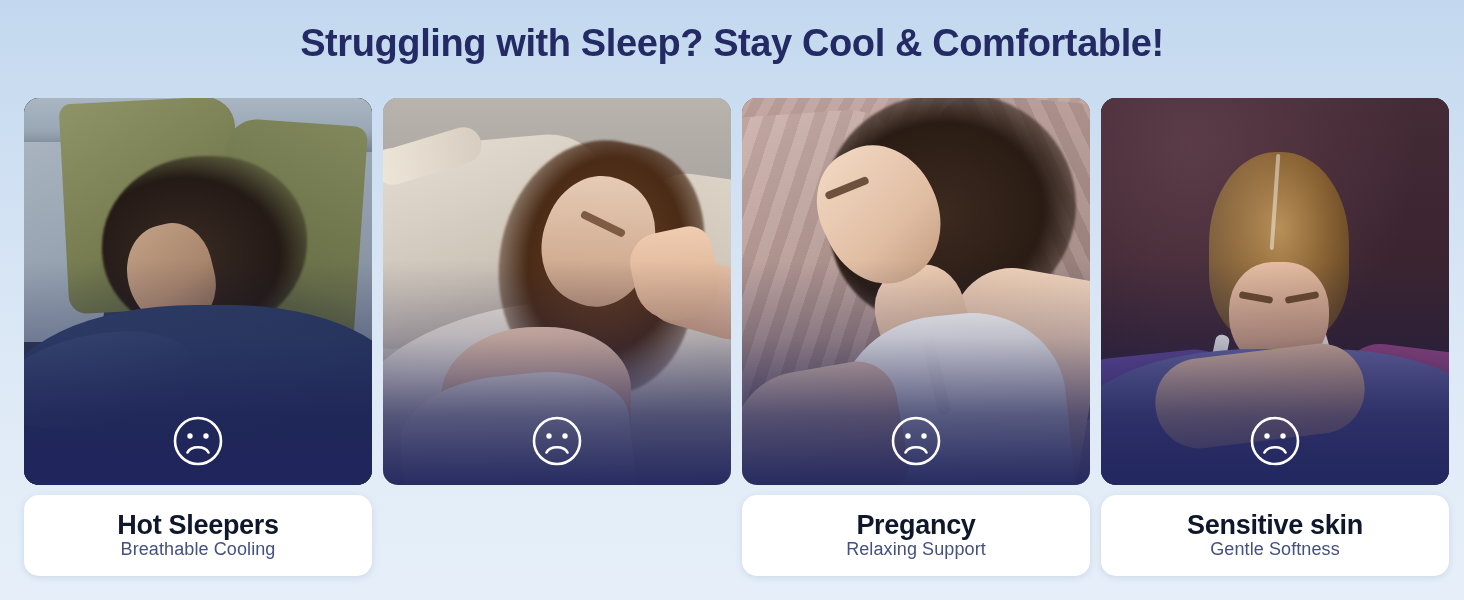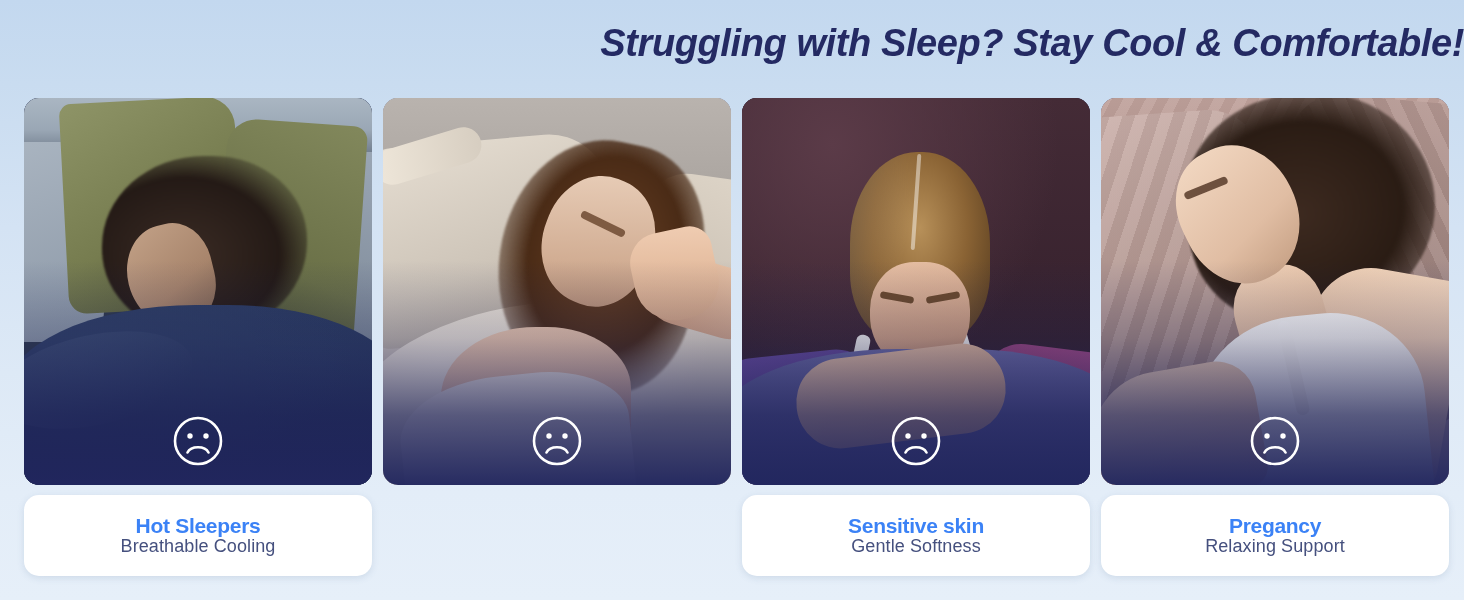--- a/index.html
+++ b/index.html
@@ -18,27 +18,26 @@
       #dde9f6 62%,
       #e3edf8 82%,
       #e6eff9 100%);
     position:relative;
   }
 
   
   .banner-title {
     position:absolute;
     top:22px; left:0; right:0;
-    text-align:right;
+    text-align:center;
     font-size:38px;
     font-weight:bold;
     letter-spacing:-0.4px;
     color:#242a63;
     white-space:nowrap;
-    font-style:italic;
   }
 
   
   .card-row {
     position:absolute;
     top:98px; left:24px;
     width:1416px; height:478px;
     display:flex;
     gap:11px;
   }
@@ -93,23 +92,23 @@
     background:#ffffff;
     border-radius:15px;
     box-shadow:0 2px 7px rgba(80,110,150,0.16);
     display:flex;
     flex-direction:column;
     align-items:center;
     justify-content:center;
   }
 
   .label-title {
-    font-size:21px;
+    font-size:27px;
     font-weight:bold;
-    color:#3b82f6;
+    color:#0f172a;
     letter-spacing:-0.3px;
     line-height:1.1;
   }
 
   .label-sub {
     font-size:18px;
     font-weight:normal;
     color:#45507e;
     letter-spacing:0.1px;
     line-height:1.1;
@@ -466,20 +465,49 @@
           <div class="hand"></div>
           <div class="top"></div>
         </div>
         <div class="photo-shade"></div>
         <svg class="sad-face" viewBox="0 0 52 52">
           <circle cx="26" cy="26" r="23" fill="none" stroke="#ffffff" stroke-width="2.6"></circle>
           <circle cx="18" cy="21" r="2.7" fill="#ffffff"></circle>
           <circle cx="34" cy="21" r="2.7" fill="#ffffff"></circle>
           <path d="M15.5 37.5 C19 30.5, 33 30.5, 36.5 37.5" fill="none" stroke="#ffffff" stroke-width="2.6" stroke-linecap="round"></path>
         </svg>
+      </div>
+    </div>
+
+    <div class="card">
+      <div class="photo-tile">
+        <div class="photo-art art-preg">
+          <div class="pillow-top"></div>
+          <div class="pillow-left"></div>
+          <div class="pillow-right"></div>
+          <div class="hair"></div>
+          <div class="arm"></div>
+          <div class="neck"></div>
+          <div class="face"></div>
+          <div class="brow"></div>
+          <div class="top"></div>
+          <div class="strap"></div>
+          <div class="arm-left"></div>
+        </div>
+        <div class="photo-shade"></div>
+        <svg class="sad-face" viewBox="0 0 52 52">
+          <circle cx="26" cy="26" r="23" fill="none" stroke="#ffffff" stroke-width="2.6"></circle>
+          <circle cx="18" cy="21" r="2.7" fill="#ffffff"></circle>
+          <circle cx="34" cy="21" r="2.7" fill="#ffffff"></circle>
+          <path d="M15.5 37.5 C19 30.5, 33 30.5, 36.5 37.5" fill="none" stroke="#ffffff" stroke-width="2.6" stroke-linecap="round"></path>
+        </svg>
+      </div>
+      <div class="label-plate">
+        <div class="label-title">Pregancy</div>
+        <div class="label-sub">Relaxing Support</div>
       </div>
     </div>
 
     <div class="card">
       <div class="photo-tile">
         <div class="photo-art art-skin">
           <div class="board"></div>
           <div class="board-edge"></div>
           <div class="pillow-purple"></div>
           <div class="pillow-magenta"></div>
@@ -502,43 +530,14 @@
           <circle cx="34" cy="21" r="2.7" fill="#ffffff"></circle>
           <path d="M15.5 37.5 C19 30.5, 33 30.5, 36.5 37.5" fill="none" stroke="#ffffff" stroke-width="2.6" stroke-linecap="round"></path>
         </svg>
       </div>
       <div class="label-plate">
         <div class="label-title">Sensitive skin</div>
         <div class="label-sub">Gentle Softness</div>
       </div>
     </div>
 
-    <div class="card">
-      <div class="photo-tile">
-        <div class="photo-art art-preg">
-          <div class="pillow-top"></div>
-          <div class="pillow-left"></div>
-          <div class="pillow-right"></div>
-          <div class="hair"></div>
-          <div class="arm"></div>
-          <div class="neck"></div>
-          <div class="face"></div>
-          <div class="brow"></div>
-          <div class="top"></div>
-          <div class="strap"></div>
-          <div class="arm-left"></div>
-        </div>
-        <div class="photo-shade"></div>
-        <svg class="sad-face" viewBox="0 0 52 52">
-          <circle cx="26" cy="26" r="23" fill="none" stroke="#ffffff" stroke-width="2.6"></circle>
-          <circle cx="18" cy="21" r="2.7" fill="#ffffff"></circle>
-          <circle cx="34" cy="21" r="2.7" fill="#ffffff"></circle>
-          <path d="M15.5 37.5 C19 30.5, 33 30.5, 36.5 37.5" fill="none" stroke="#ffffff" stroke-width="2.6" stroke-linecap="round"></path>
-        </svg>
-      </div>
-      <div class="label-plate">
-        <div class="label-title">Pregancy</div>
-        <div class="label-sub">Relaxing Support</div>
-      </div>
-    </div>
-
   </div>
 </div>
 
 </body></html>

